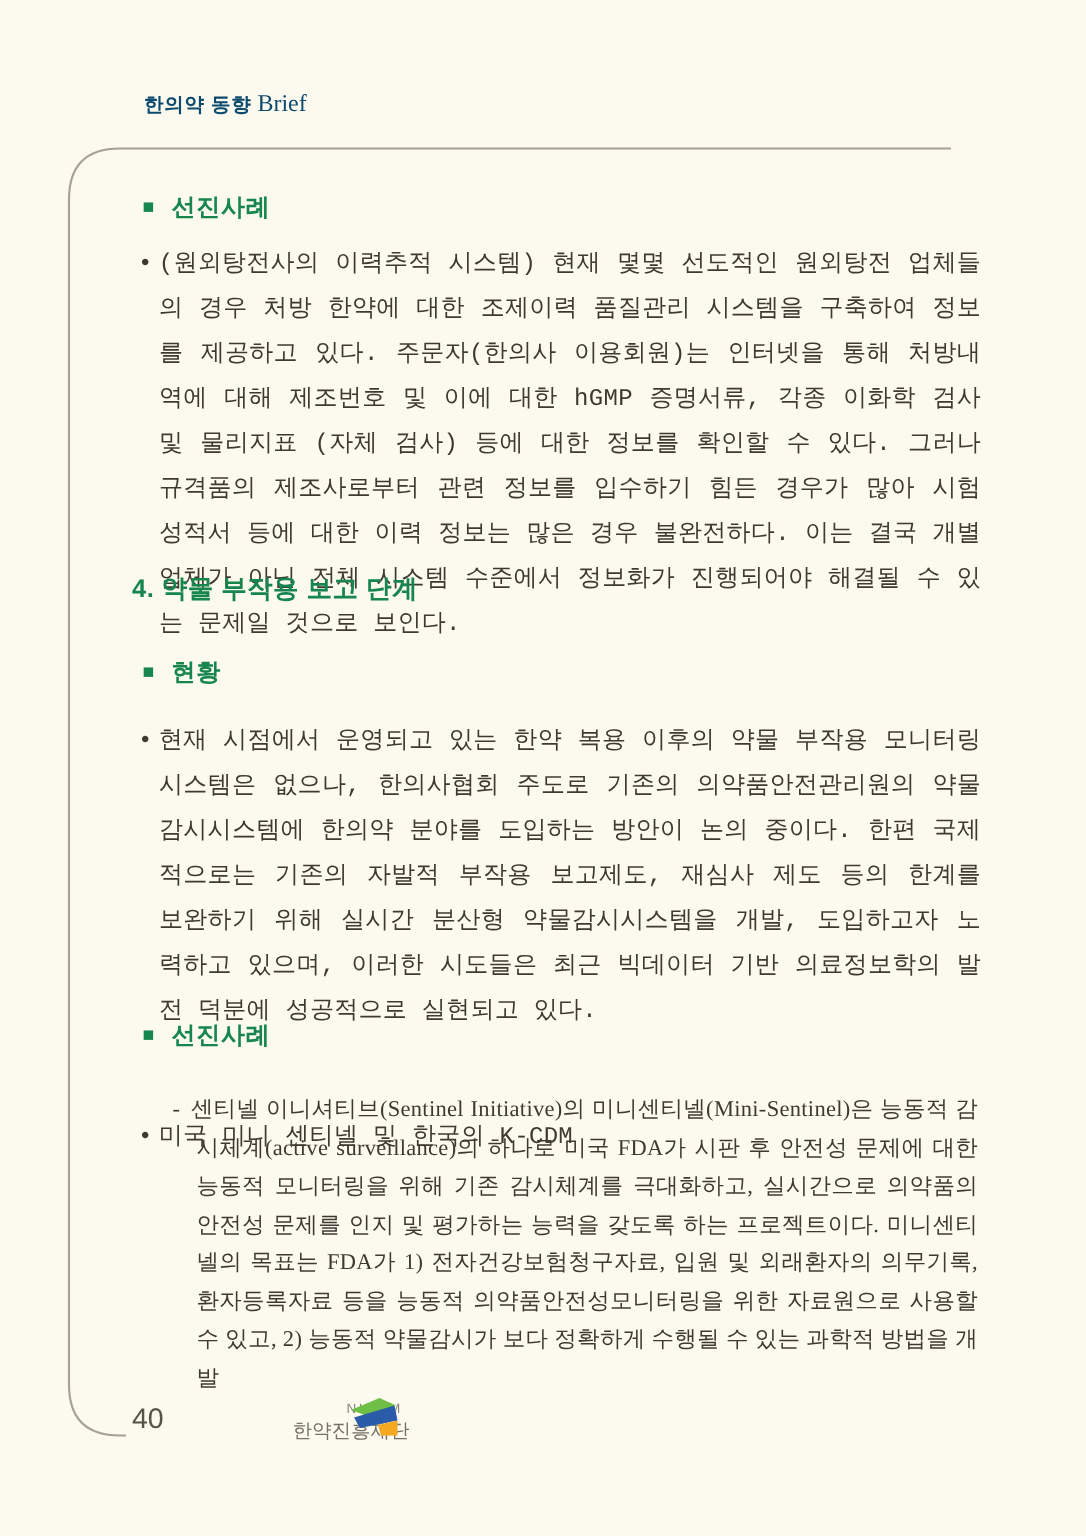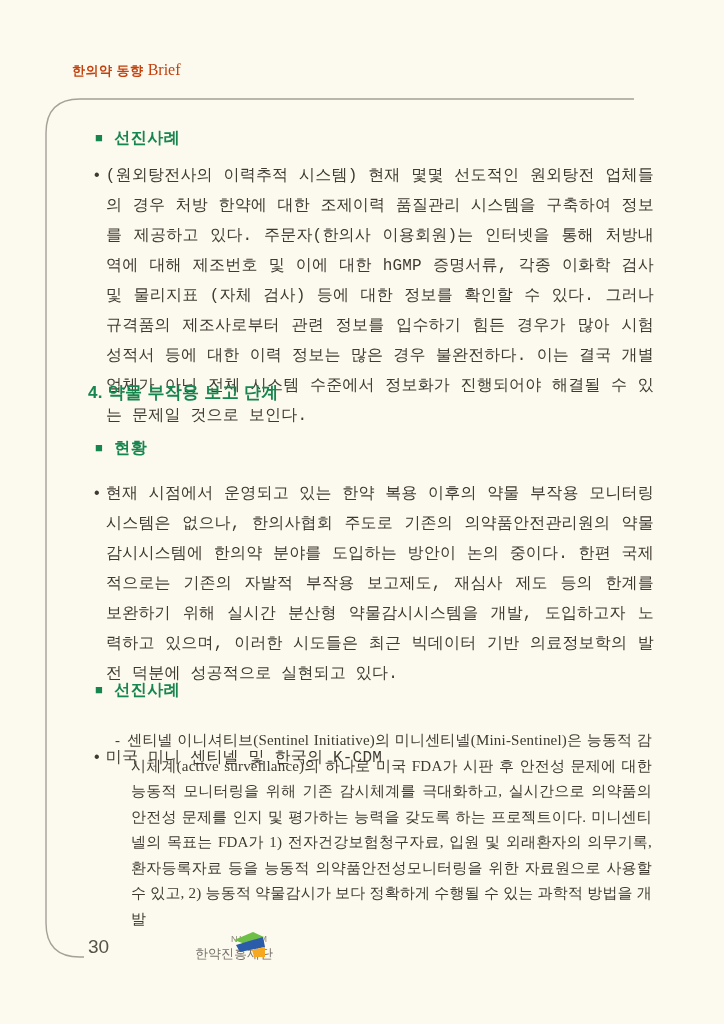--- a/index.html
+++ b/index.html
@@ -16,23 +16,23 @@
   }
   .frame-svg {
     position: absolute;
     left: 0;
     top: 0;
     pointer-events: none;
   }
   
   .doc-header {
     position: absolute;
-    left: 72px;
+    left: 96px;
     top: 61px;
-    color: #c2410c;
+    color: #0c4a6e;
     white-space: nowrap;
   }
   .doc-header .ko {
     font-family: "Liberation Sans", sans-serif;
     font-weight: bold;
     font-size: 13px;
     letter-spacing: 0.5px;
   }
   .doc-header .en {
     font-family: "Liberation Serif", serif;
@@ -179,21 +179,21 @@
 </div>
 
 <div class="para" id="bullet2">
   <span class="marker">•</span><span>미국 미니 센티넬 및 한국의 K-CDM</span>
 </div>
 
 <div class="subitem">
   <span class="marker">-</span><span>센티넬 이니셔티브(Sentinel Initiative)의 미니센티넬(Mini-Sentinel)은 능동적 감시체계(active surveillance)의 하나로 미국 FDA가 시판 후 안전성 문제에 대한 능동적 모니터링을 위해 기존 감시체계를 극대화하고, 실시간으로 의약품의 안전성 문제를 인지 및 평가하는 능력을 갖도록 하는 프로젝트이다. 미니센티넬의 목표는 FDA가 1) 전자건강보험청구자료, 입원 및 외래환자의 의무기록, 환자등록자료 등을 능동적 의약품안전성모니터링을 위한 자료원으로 사용할 수 있고, 2) 능동적 약물감시가 보다 정확하게 수행될 수 있는 과학적 방법을 개발</span>
 </div>
 
-<div class="page-num">30</div>
+<div class="page-num">40</div>
 
 <div class="logo">
   <span class="nikom">NIKOM</span>
   <span class="ko">한약진흥재단</span>
   <svg class="mark" width="40" height="32" aria-hidden="true">
     <polygon points="6,11 25,3 36,8 17,15" fill="#6FBE45"></polygon>
     <polygon points="8,16 35,8 37,18 12,23" fill="#2A5CAA"></polygon>
     <polygon points="24,21 37,18 37,28 26,28" fill="#F6A821"></polygon>
   </svg>
 </div>

